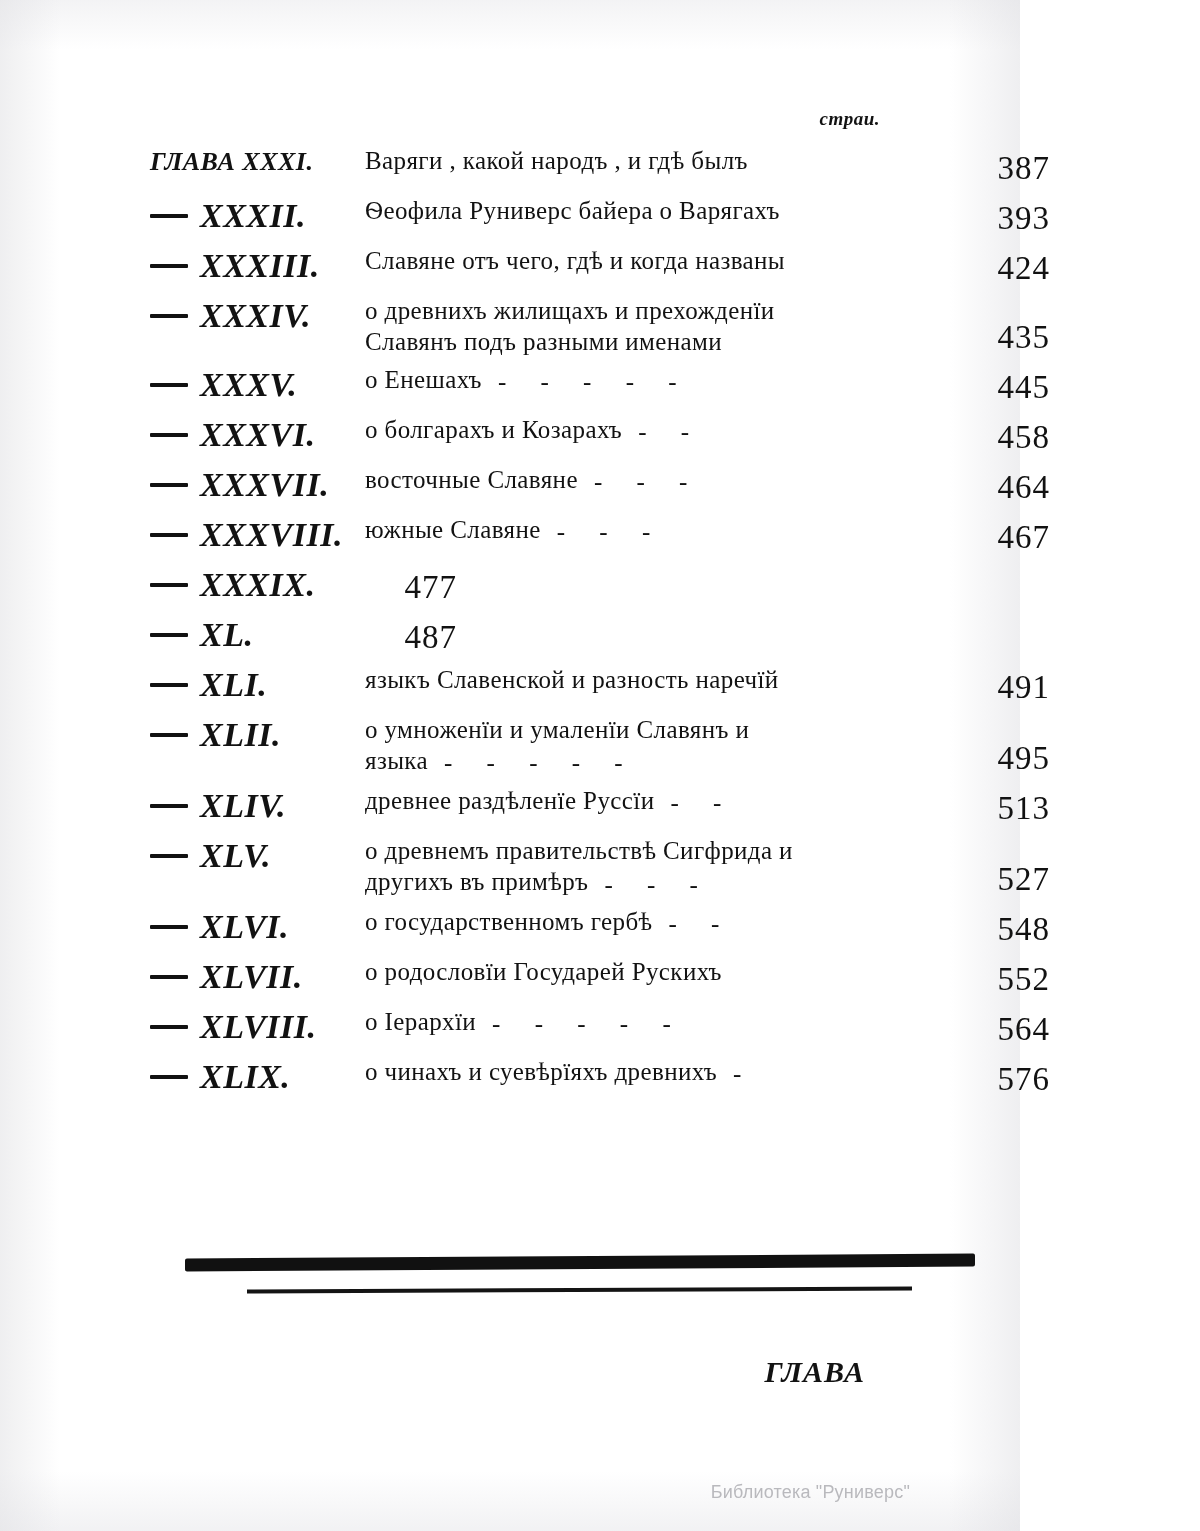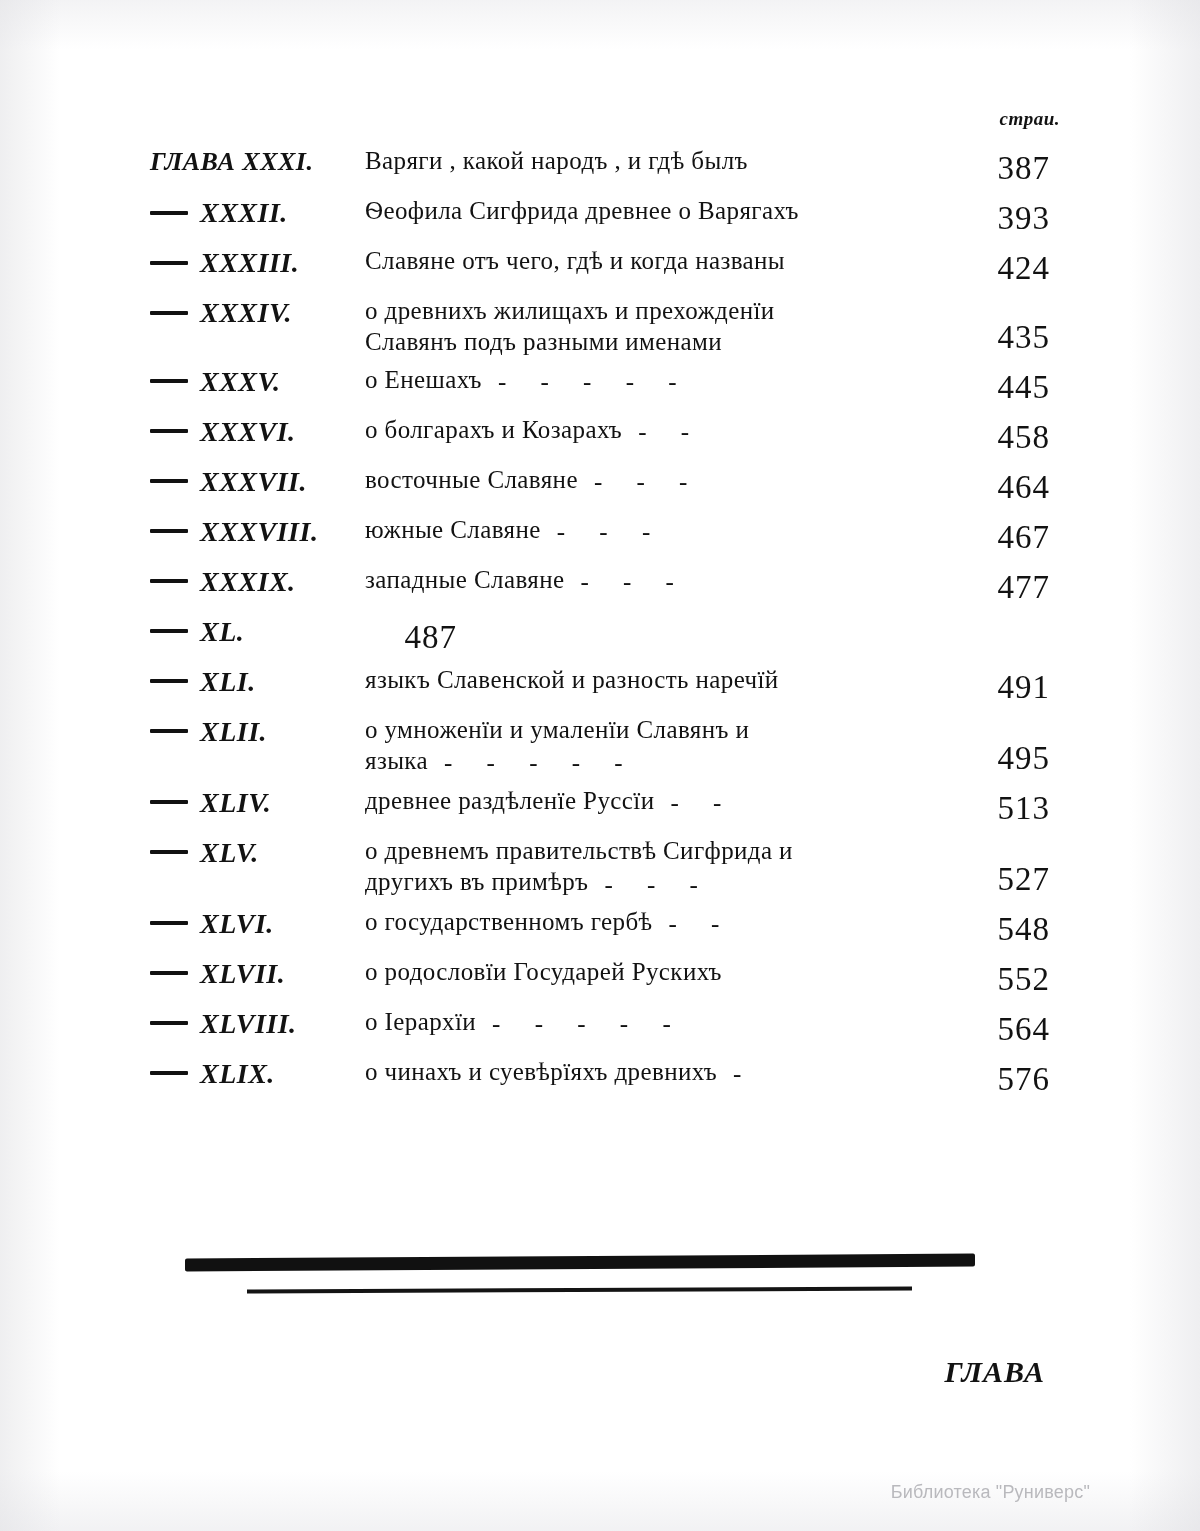--- a/index.html
+++ b/index.html
@@ -12,21 +12,21 @@
     background: #ffffff;
     font-family: "Liberation Serif", serif;
     color: #121212;
     position: relative;
     overflow: hidden;
   }
 
   .page {
     position: absolute;
     left: 0; top: 0;
-    width: 1200px;
+    width: 1020px;
     height: 1531px;
   }
 
   
   .scan-tint {
     position: absolute;
     inset: 0;
     background:
       linear-gradient(to right, rgba(225,225,228,0.55) 0px, rgba(255,255,255,0) 60px),
       linear-gradient(to left, rgba(222,222,226,0.5) 0px, rgba(255,255,255,0) 70px),
@@ -58,21 +58,21 @@
     align-items: flex-start;
     margin-bottom: 6px;
     min-height: 44px;
   }
 
   .num {
     width: 215px;
     flex: 0 0 215px;
     font-style: italic;
     font-weight: bold;
-    font-size: 28px;
+    font-size: 34px;
     letter-spacing: 0.5px;
     white-space: nowrap;
     padding-top: 2px;
   }
   .num.first {
     font-size: 26px;
   }
   .dash {
     display: inline-block;
     width: 38px;
@@ -178,21 +178,21 @@
       <div class="row">
         <div class="num first"><span>ГЛАВА XXXI.</span></div>
         <div class="title-cell">
           <div class="title-line"><span>Варяги ,  какой народъ ,  и гдѣ былъ</span></div>
         </div>
         <div class="pageno">387</div>
       </div>
       <div class="row">
         <div class="num"><span class="dash"></span><span>XXXII.</span></div>
         <div class="title-cell">
-          <div class="title-line"><span>Ѳеофила  Сигфрида древнее  о Варягахъ</span></div>
+          <div class="title-line"><span>Ѳеофила  Руниверс байера  о Варягахъ</span></div>
         </div>
         <div class="pageno">393</div>
       </div>
       <div class="row">
         <div class="num"><span class="dash"></span><span>XXXIII.</span></div>
         <div class="title-cell">
           <div class="title-line"><span>Славяне отъ чего,  гдѣ и когда названы</span></div>
         </div>
         <div class="pageno">424</div>
       </div>
@@ -227,23 +227,20 @@
       </div>
       <div class="row">
         <div class="num"><span class="dash"></span><span>XXXVIII.</span></div>
         <div class="title-cell">
           <div class="title-line"><span>южные Славяне</span><span class="leader">- - -</span></div>
         </div>
         <div class="pageno">467</div>
       </div>
       <div class="row">
         <div class="num"><span class="dash"></span><span>XXXIX.</span></div>
-        <div class="title-cell">
-          <div class="title-line"><span>западные Славяне</span><span class="leader">- - -</span></div>
-        </div>
         <div class="pageno">477</div>
       </div>
       <div class="row">
         <div class="num"><span class="dash"></span><span>XL.</span></div>
         <div class="pageno">487</div>
       </div>
       <div class="row">
         <div class="num"><span class="dash"></span><span>XLI.</span></div>
         <div class="title-cell">
           <div class="title-line"><span>языкъ Славенской и разность наречїй</span></div>

